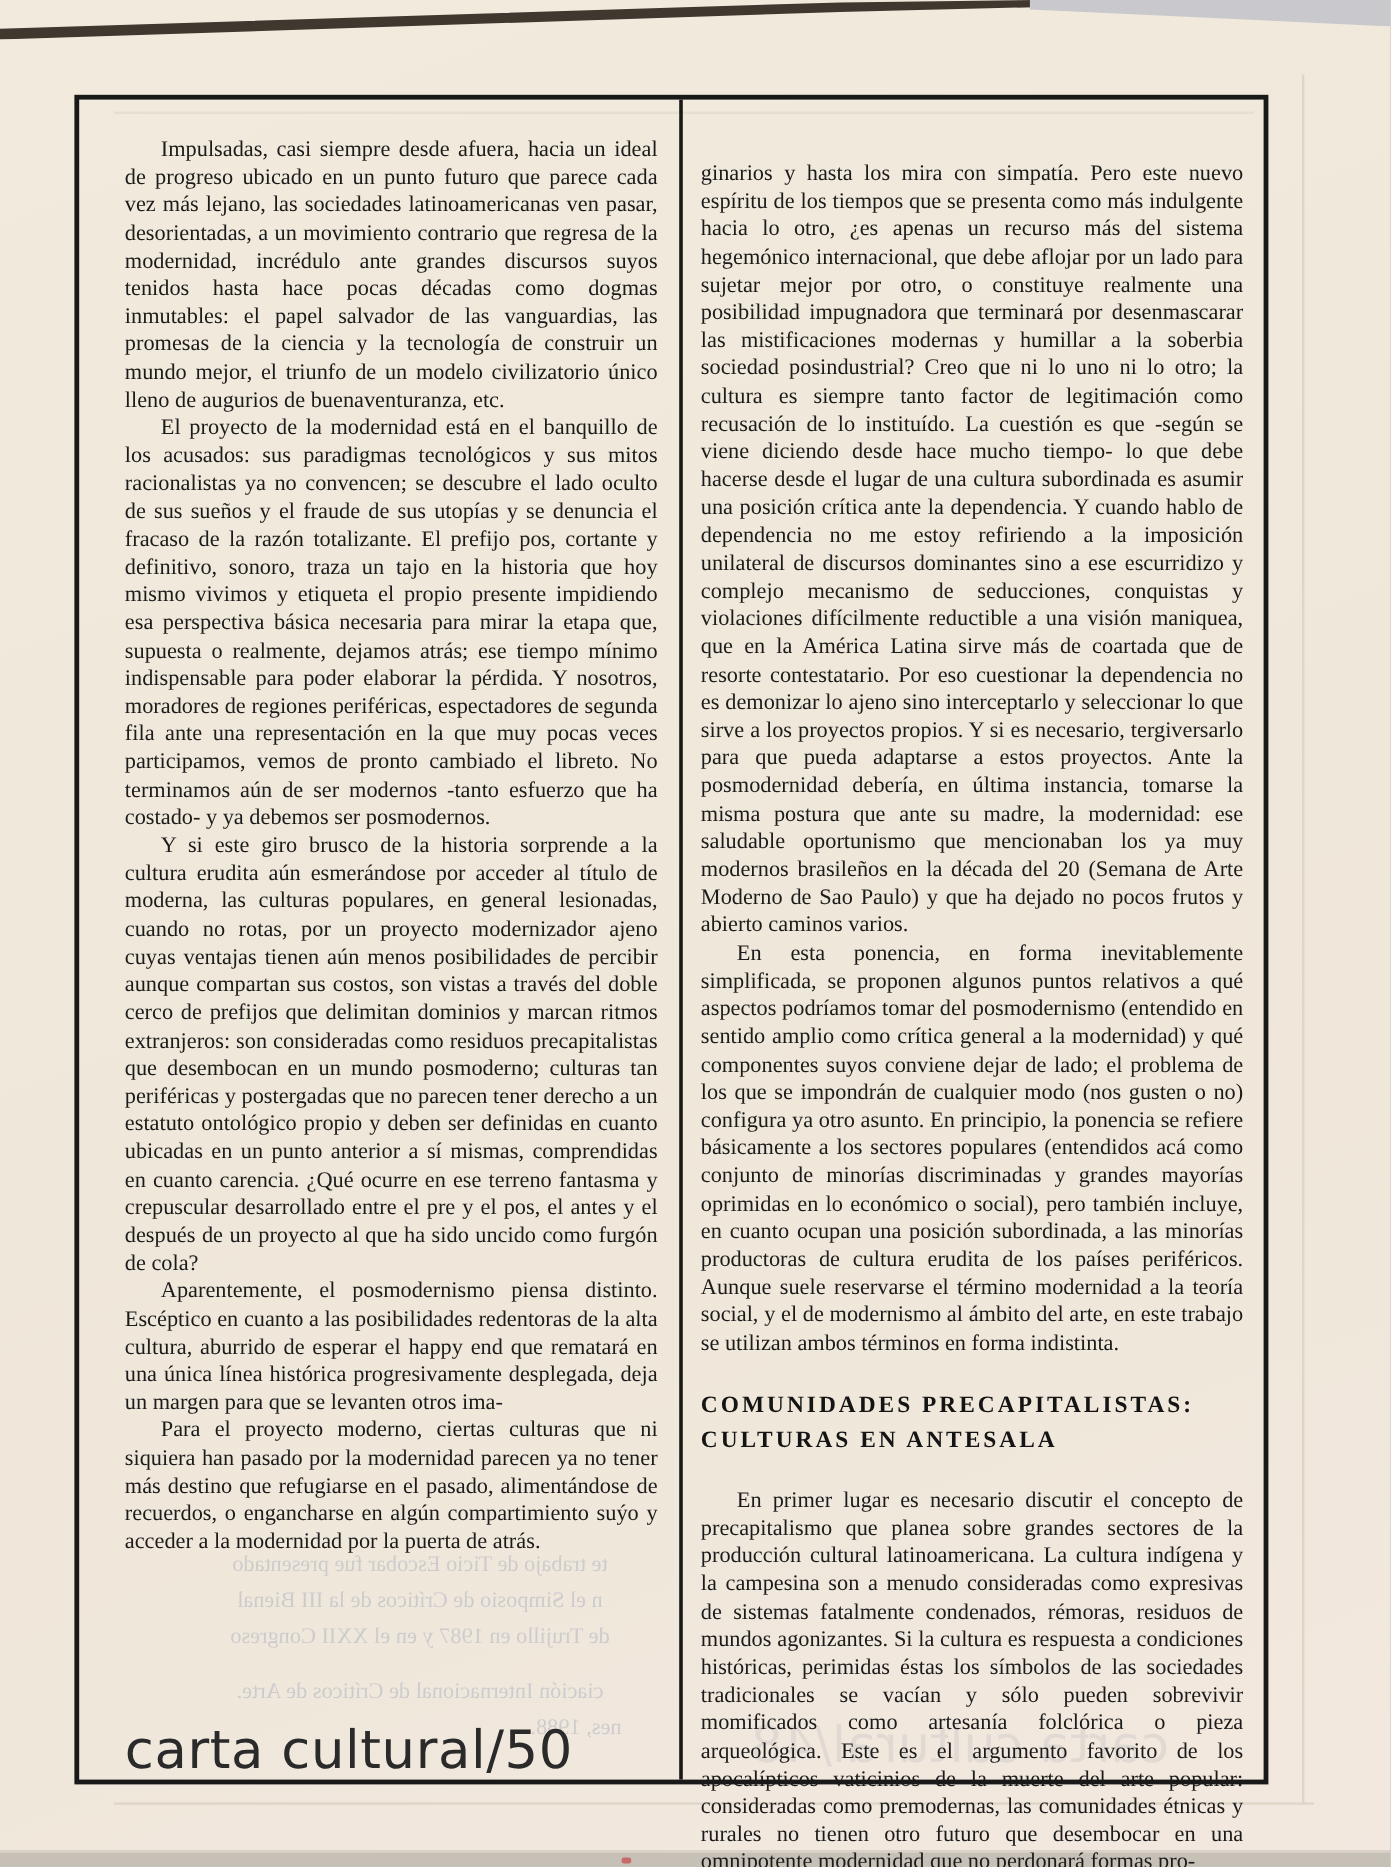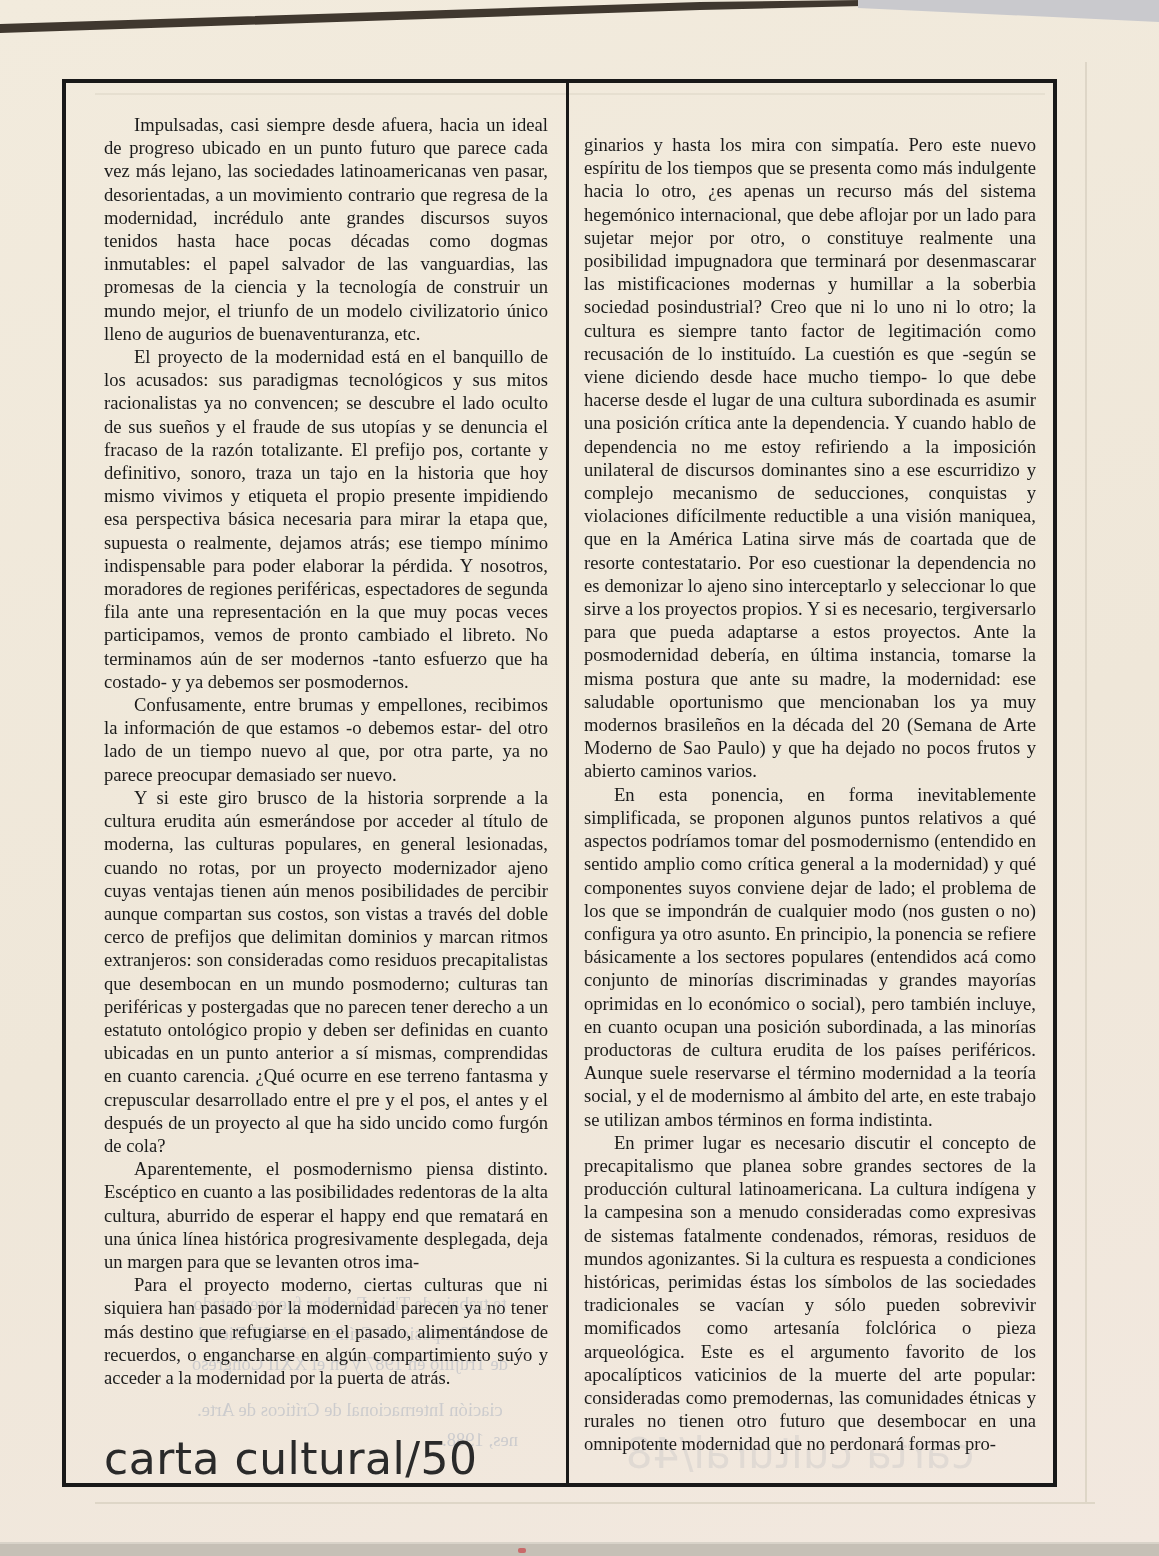--- a/index.html
+++ b/index.html
@@ -100,28 +100,31 @@
   <div class="ghost g4">ciación Internacional de Críticos de Arte.</div>
   <div class="ghost g5">nes, 1988.</div>
   <div class="ghost ghost-logo">carta cultural/48</div>
 
   <div class="frame">
     <div class="divider"></div>
 
     <div class="col col-left">
       <p class="para indent">Impulsadas, casi siempre desde afuera, hacia un ideal de progreso ubicado en un punto futuro que parece cada vez más lejano, las sociedades latinoamericanas ven pasar, desorientadas, a un movimiento contrario que regresa de la modernidad, incrédulo ante grandes discursos suyos tenidos hasta hace pocas décadas como dogmas inmutables: el papel salvador de las vanguardias, las promesas de la ciencia y la tecnología de construir un mundo mejor, el triunfo de un modelo civilizatorio único lleno de augurios de buenaventuranza, etc.</p>
       <p class="para indent">El proyecto de la modernidad está en el banquillo de los acusados: sus paradigmas tecnológicos y sus mitos racionalistas ya no convencen; se descubre el lado oculto de sus sueños y el fraude de sus utopías y se denuncia el fracaso de la razón totalizante. El prefijo pos, cortante y definitivo, sonoro, traza un tajo en la historia que hoy mismo vivimos y etiqueta el propio presente impidiendo esa perspectiva básica necesaria para mirar la etapa que, supuesta o realmente, dejamos atrás; ese tiempo mínimo indispensable para poder elaborar la pérdida. Y nosotros, moradores de regiones periféricas, espectadores de segunda fila ante una representación en la que muy pocas veces participamos, vemos de pronto cambiado el libreto. No terminamos aún de ser modernos -tanto esfuerzo que ha costado- y ya debemos ser posmodernos.</p>
-      <p class="para indent">Confusamente, entre brumas y empellones, recibimos la información de que estamos -o debemos estar- del otro lado de un tiempo nuevo al que, por otra parte, ya no parece preocupar demasiado ser nuevo.</p>
       <p class="para indent">Y si este giro brusco de la historia sorprende a la cultura erudita aún esmerándose por acceder al título de moderna, las culturas populares, en general lesionadas, cuando no rotas, por un proyecto modernizador ajeno cuyas ventajas tienen aún menos posibilidades de percibir aunque compartan sus costos, son vistas a través del doble cerco de prefijos que delimitan dominios y marcan ritmos extranjeros: son consideradas como residuos precapitalistas que desembocan en un mundo posmoderno; culturas tan periféricas y postergadas que no parecen tener derecho a un estatuto ontológico propio y deben ser definidas en cuanto ubicadas en un punto anterior a sí mismas, comprendidas en cuanto carencia. ¿Qué ocurre en ese terreno fantasma y crepuscular desarrollado entre el pre y el pos, el antes y el después de un proyecto al que ha sido uncido como furgón de cola?</p>
       <p class="para indent">Aparentemente, el posmodernismo piensa distinto. Escéptico en cuanto a las posibilidades redentoras de la alta cultura, aburrido de esperar el happy end que rematará en una única línea histórica progresivamente desplegada, deja un margen para que se levanten otros ima-</p>
       <p class="para indent">Para el proyecto moderno, ciertas culturas que ni siquiera han pasado por la modernidad parecen ya no tener más destino que refugiarse en el pasado, alimentándose de recuerdos, o engancharse en algún compartimiento suýo y acceder a la modernidad por la puerta de atrás.</p>
     </div>
 
     <div class="col col-right">
       <p class="para">ginarios y hasta los mira con simpatía. Pero este nuevo espíritu de los tiempos que se presenta como más indulgente hacia lo otro, ¿es apenas un recurso más del sistema hegemónico internacional, que debe aflojar por un lado para sujetar mejor por otro, o constituye realmente una posibilidad impugnadora que terminará por desenmascarar las mistificaciones modernas y humillar a la soberbia sociedad posindustrial? Creo que ni lo uno ni lo otro; la cultura es siempre tanto factor de legitimación como recusación de lo instituído. La cuestión es que -según se viene diciendo desde hace mucho tiempo- lo que debe hacerse desde el lugar de una cultura subordinada es asumir una posición crítica ante la dependencia. Y cuando hablo de dependencia no me estoy refiriendo a la imposición unilateral de discursos dominantes sino a ese escurridizo y complejo mecanismo de seducciones, conquistas y violaciones difícilmente reductible a una visión maniquea, que en la América Latina sirve más de coartada que de resorte contestatario. Por eso cuestionar la dependencia no es demonizar lo ajeno sino interceptarlo y seleccionar lo que sirve a los proyectos propios. Y si es necesario, tergiversarlo para que pueda adaptarse a estos proyectos. Ante la posmodernidad debería, en última instancia, tomarse la misma postura que ante su madre, la modernidad: ese saludable oportunismo que mencionaban los ya muy modernos brasileños en la década del 20 (Semana de Arte Moderno de Sao Paulo) y que ha dejado no pocos frutos y abierto caminos varios.</p>
       <p class="para indent">En esta ponencia, en forma inevitablemente simplificada, se proponen algunos puntos relativos a qué aspectos podríamos tomar del posmodernismo (entendido en sentido amplio como crítica general a la modernidad) y qué componentes suyos conviene dejar de lado; el problema de los que se impondrán de cualquier modo (nos gusten o no) configura ya otro asunto. En principio, la ponencia se refiere básicamente a los sectores populares (entendidos acá como conjunto de minorías discriminadas y grandes mayorías oprimidas en lo económico o social), pero también incluye, en cuanto ocupan una posición subordinada, a las minorías productoras de cultura erudita de los países periféricos. Aunque suele reservarse el término modernidad a la teoría social, y el de modernismo al ámbito del arte, en este trabajo se utilizan ambos términos en forma indistinta.</p>
+      <h2 class="heading">
+        <span class="hline">COMUNIDADES PRECAPITALISTAS:</span>
+        <span class="hline">CULTURAS EN ANTESALA</span>
+      </h2>
       <p class="para indent">En primer lugar es necesario discutir el concepto de precapitalismo que planea sobre grandes sectores de la producción cultural latinoamericana. La cultura indígena y la campesina son a menudo consideradas como expresivas de sistemas fatalmente condenados, rémoras, residuos de mundos agonizantes. Si la cultura es respuesta a condiciones históricas, perimidas éstas los símbolos de las sociedades tradicionales se vacían y sólo pueden sobrevivir momificados como artesanía folclórica o pieza arqueológica. Este es el argumento favorito de los apocalípticos vaticinios de la muerte del arte popular: consideradas como premodernas, las comunidades étnicas y rurales no tienen otro futuro que desembocar en una omnipotente modernidad que no perdonará formas pro-</p>
     </div>
 
     <div class="logo">carta cultural/50</div>
   </div>
 
 </div>
 
 </body></html>

